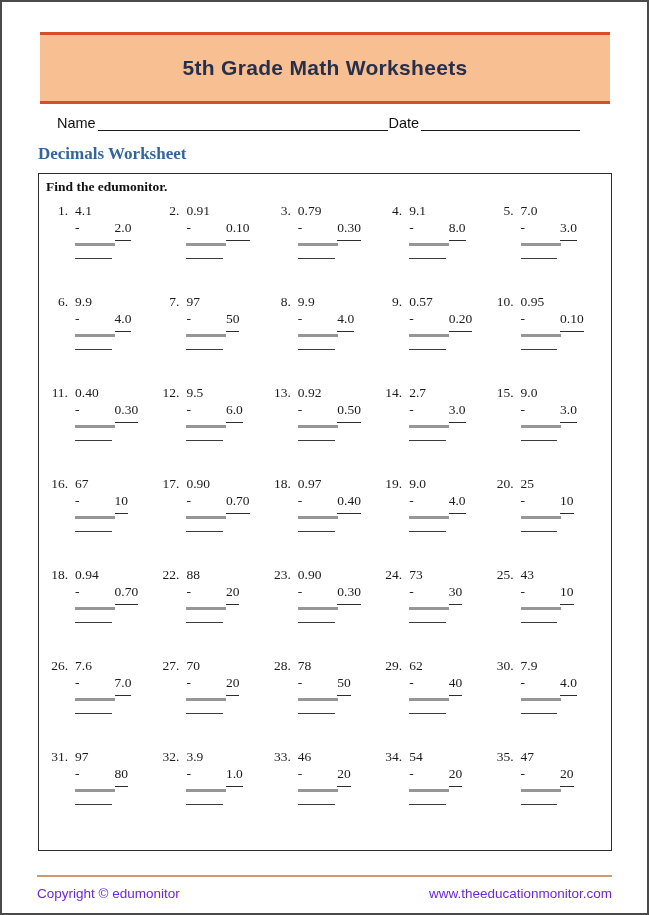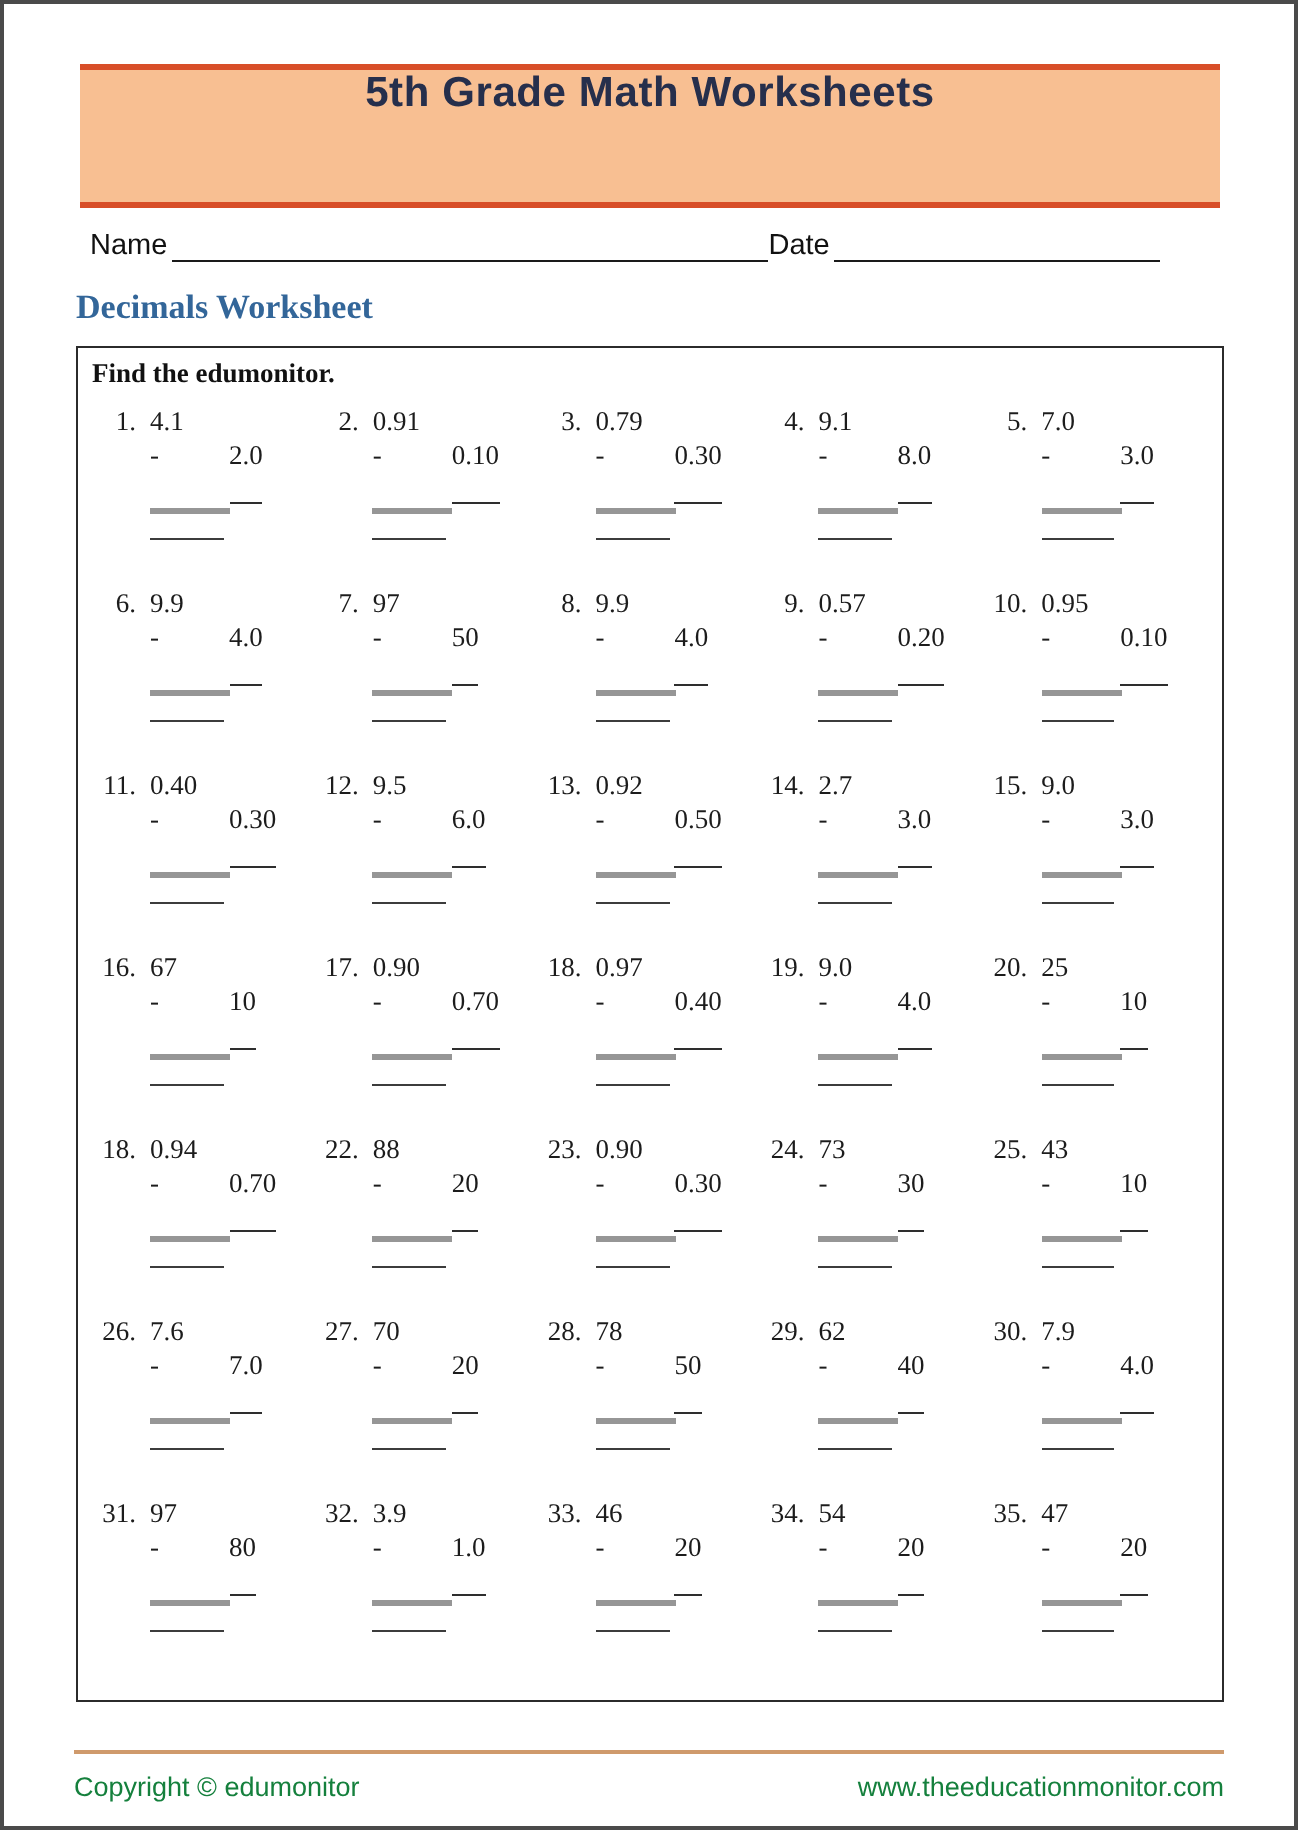--- a/index.html
+++ b/index.html
@@ -25,32 +25,32 @@
     background:#ffffff;
     padding:30px 35px 0 36px;
     overflow:hidden;
   }
   
   .banner{
     height:72px;
     background:var(--banner-bg);
     border-top:3px solid var(--banner-border);
     border-bottom:3px solid var(--banner-border);
-    display:flex;justify-content:center;
+    display:flex;align-items:center;justify-content:center;
     margin:0 2px;
   }
   .banner h1{
     font-size:21px;font-weight:bold;
     color:var(--banner-title);
     letter-spacing:.3px;
   }
   
   .name-date-row{
     display:flex;align-items:flex-end;
-    margin:9px 32px 0 7px;
+    margin:9px 32px 0 19px;
     height:18px;
     font-size:14.5px;color:#111;
   }
   .nd-label{padding-right:2px;}
   .nd-line{border-bottom:1.4px solid #1a1a1a;height:15px;}
   .nd-line-name{flex-grow:1.83;}
   .nd-line-date{flex-grow:1;}
   
   .ws-title{
     margin-top:13px;
@@ -81,30 +81,30 @@
     font-family:"Liberation Serif","DejaVu Serif",serif;
     font-size:13.5px;color:var(--text);
   }
   .pnum{flex:0 0 22px;text-align:right;margin-right:7px;line-height:17px;}
   .stack{width:40px;}
   .minuend{text-align:left;line-height:17px;}
   .subrow{
     display:flex;justify-content:space-between;align-items:baseline;
     line-height:17px;
   }
-  .subtrahend{border-bottom:1.2px solid var(--line-dark);padding-bottom:15px;margin-left:35px;}
+  .subtrahend{border-bottom:1.2px solid var(--line-dark);padding-bottom:4px;margin-left:35px;}
   .rule{border-top:3px solid var(--rule-gray);margin-top:2px;}
   .answer-line{border-top:1.6px solid #3c3c3c;margin-top:12px;width:92%;}
   
   .footer{
     margin:24px 0 0 -1px;
     border-top:2px solid var(--footer-rule);
     padding-top:9px;
     display:flex;justify-content:space-between;
-    font-size:13.5px;color:#15803d;
+    font-size:13.5px;color:#6d28d9;
   }
 </style>
 </head>
 <body>
 
 <div class="page">
 
   <div class="banner">
     <h1>5th Grade Math Worksheets</h1>
   </div>

